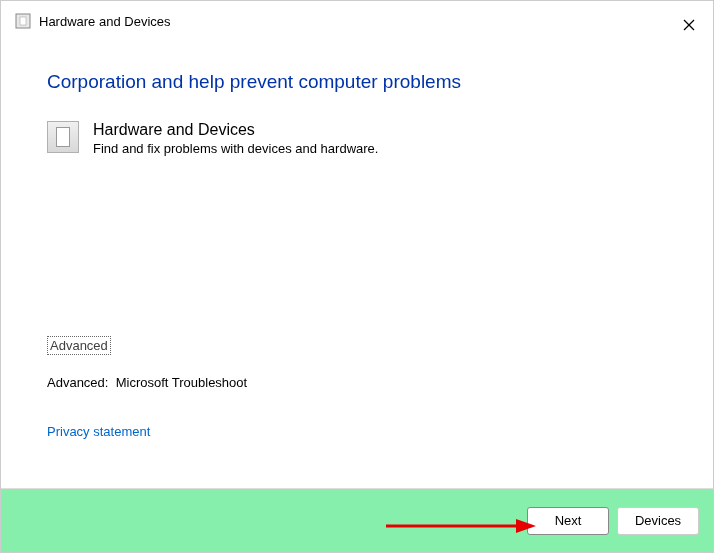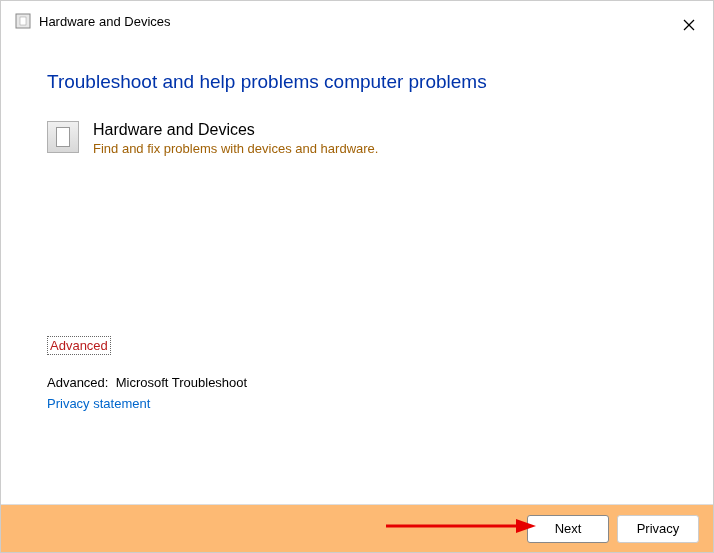--- a/index.html
+++ b/index.html
@@ -87,49 +87,50 @@
       display: flex;
       flex-direction: column;
     }
     .troubleshooter-title {
       font-size: 16px;
       color: #000000;
       margin-bottom: 2px;
     }
     .troubleshooter-desc {
       font-size: 13px;
-      color: #a16207;
+      color: #000000;
     }
     .advanced-link {
-      color: #b91c1c;
+      color: #404040;
       font-size: 13px;
       cursor: pointer;
       border: 1px dotted #666666;
       padding: 1px 2px;
       display: inline-block;
       margin-bottom: 20px;
     }
     .publisher-row {
       font-size: 13px;
       color: #000000;
       margin-bottom: 6px;
     }
     .privacy-link {
       color: #0066cc;
       font-size: 13px;
       cursor: pointer;
       display: inline-block;
+      margin-top: 28px;
     }
     .button-bar {
       position: absolute;
       bottom: 0;
       left: 0;
       right: 0;
-      height: 48px;
-      background: #fdba74;
+      height: 64px;
+      background: #86efac;
       border-top: 1px solid #dddddd;
       display: flex;
       align-items: center;
       justify-content: flex-end;
       padding-right: 14px;
       gap: 8px;
     }
     .btn {
       min-width: 82px;
       height: 28px;
@@ -171,21 +172,21 @@
   </div>
   <div class="close-button">
     <svg width="12" height="12" viewBox="0 0 12 12">
       <line x1="1" y1="1" x2="11" y2="11" stroke="#000000" stroke-width="1.2"></line>
       <line x1="11" y1="1" x2="1" y2="11" stroke="#000000" stroke-width="1.2"></line>
     </svg>
   </div>
 </div>
 
 <div class="content">
-  <h1 class="heading">Troubleshoot and help problems computer problems</h1>
+  <h1 class="heading">Corporation and help prevent computer problems</h1>
 
   <div class="troubleshooter-row">
     <div class="troubleshooter-icon">
       <div class="troubleshooter-icon-inner"></div>
     </div>
     <div class="troubleshooter-text">
       <div class="troubleshooter-title">Hardware and Devices</div>
       <div class="troubleshooter-desc">Find and fix problems with devices and hardware.</div>
     </div>
   </div>
@@ -201,19 +202,19 @@
 
   <div>
     <span class="privacy-link">Privacy statement</span>
   </div>
 </div>
 
 <div class="button-bar">
   <button class="btn btn-next">
     <span class="underline-first">Next</span>
   </button>
-  <button class="btn">Privacy</button>
+  <button class="btn">Devices</button>
 </div>
 
 <svg class="arrow-annotation" viewBox="0 0 150 20">
   <line x1="0" y1="10" x2="130" y2="10" stroke="#e60000" stroke-width="3"></line>
   <polygon points="130,3 150,10 130,17" fill="#e60000"></polygon>
 </svg>
 
 </body></html>

